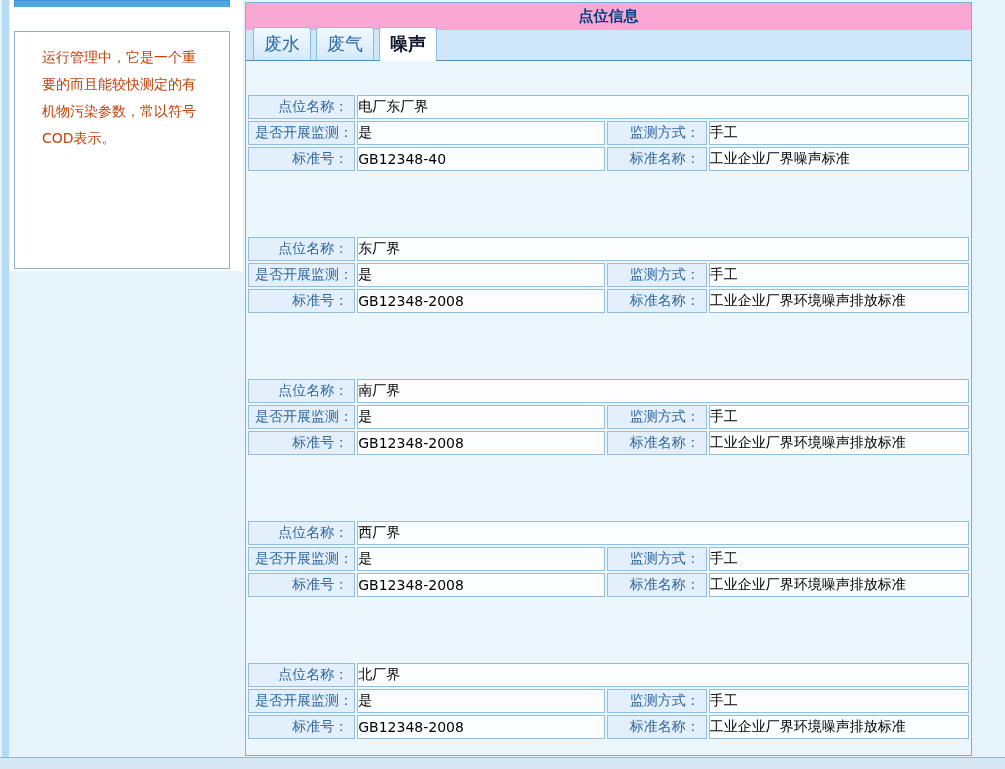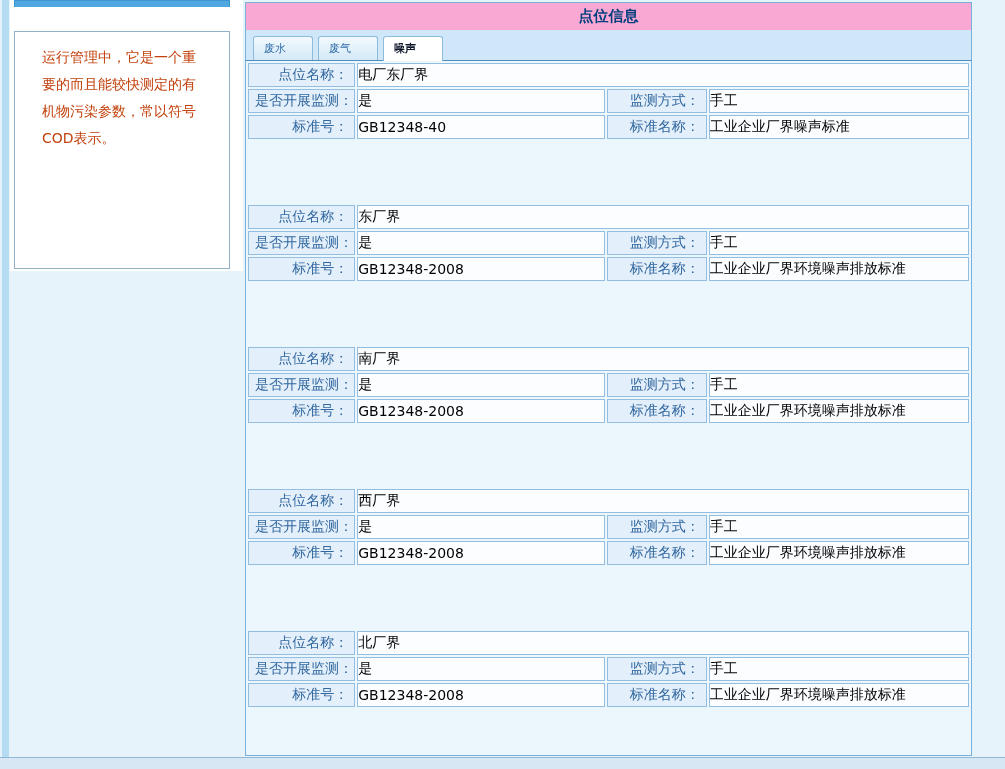--- a/index.html
+++ b/index.html
@@ -48,22 +48,22 @@
   .panel-title { font-size: 15px; font-weight: bold; color: #003f7d; }
 
   .tab-row {
     height: 31px; background: #cfe7f8;
     border-left: 1px solid #79b1dd; border-right: 1px solid #79b1dd;
     border-bottom: 1px solid #4e8fc0;
     display: flex; align-items: flex-end; gap: 5px;
     padding-left: 7px; position: relative;
   }
   .tab {
-    font-size: 11px; color: #2e6ba8; cursor: pointer;
-    padding: 4px 26px 4px 10px;
+    font-size: 18px; color: #2e6ba8; cursor: pointer;
+    padding: 4px 10px 4px 10px;
     background: linear-gradient(#f2f9fe, #d4e9f7);
     border: 1px solid #8cbcdc; border-bottom: none;
     border-radius: 3px 3px 0 0;
     position: relative;
   }
   .tab.active {
     background: #ffffff; color: #0f172a; font-weight: bold;
     margin-bottom: -1px; padding-bottom: 5px; z-index: 2;
   }
 
@@ -72,20 +72,21 @@
     border: 1px solid #79b1dd; border-top: none;
     overflow: hidden;
   }
 
   .point-block { margin-bottom: 62px; }
   .point-block:last-child { margin-bottom: 0; }
   .point-table {
     width: 100%;
     border-collapse: separate; border-spacing: 2px;
     table-layout: fixed;
+    margin-top: 32px;
   }
   .point-table col.c1 { width: 15%; }
   .point-table col.c2 { width: 34.6%; }
   .point-table col.c3 { width: 14%; }
   .point-table col.c4 { width: 36.4%; }
   .point-table td {
     height: 24px; border: 1px solid #93bedf;
     font-size: 14px; vertical-align: middle;
     white-space: nowrap; overflow: hidden;
   }

